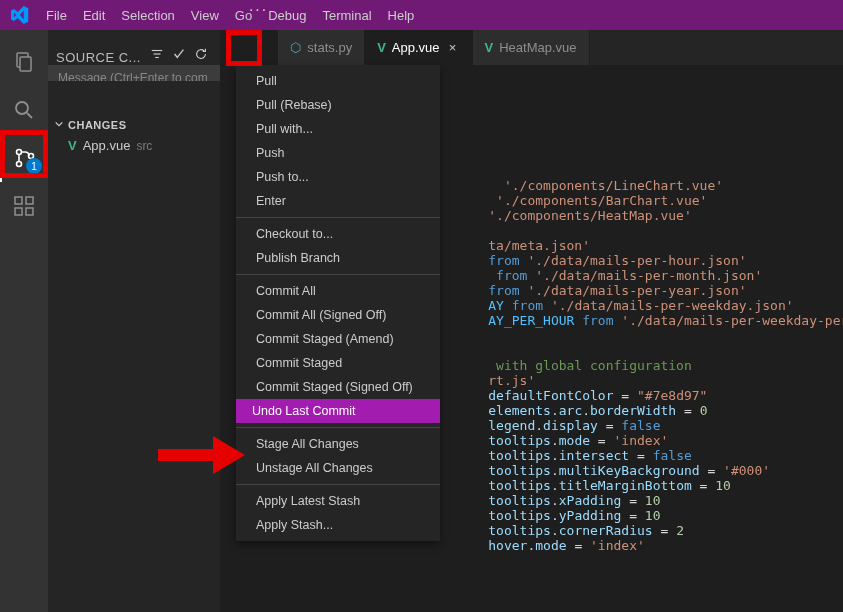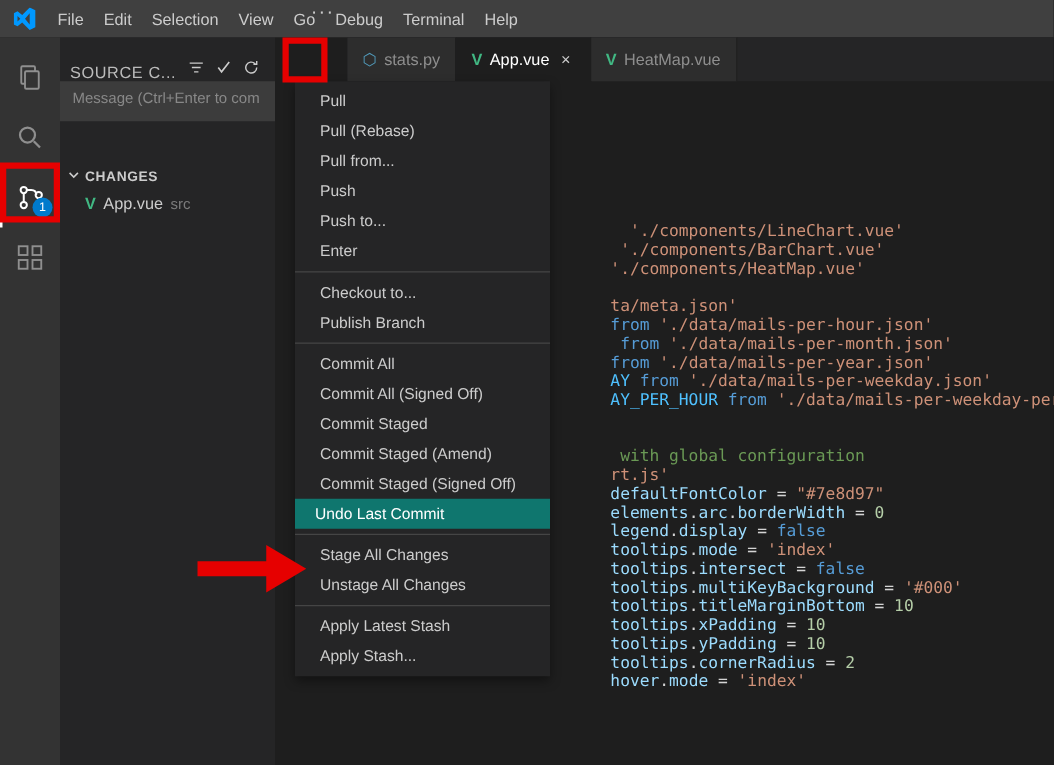--- a/index.html
+++ b/index.html
@@ -8,21 +8,21 @@
   height: 612px;
   background: #1e1e1e;
   font-family: -apple-system, "Segoe UI", sans-serif;
   font-size: 13px;
   color: #cccccc;
   overflow: hidden;
   position: relative;
 }
 .menubar {
   height: 30px;
-  background: #404040;
+  background: #701a75;
   display: flex;
   align-items: center;
   padding: 0 8px;
 }
 .menubar-logo {
   width: 24px;
   height: 24px;
   display: flex;
   align-items: center;
   justify-content: center;
@@ -105,21 +105,21 @@
   align-items: center;
   justify-content: center;
   cursor: pointer;
 }
 .message-input {
   margin: 0 0 6px 0;
   padding: 6px 10px;
   background: #3c3c3c;
   color: #888;
   font-size: 12px;
-  height: 32px;
+  height: 16px;
   white-space: nowrap;
   overflow: hidden;
 }
 .changes-header {
   padding: 4px 6px;
   font-size: 11px;
   font-weight: bold;
   letter-spacing: 0.5px;
   display: flex;
   align-items: center;
@@ -198,21 +198,21 @@
   padding: 4px 0;
   z-index: 100;
 }
 .menu-item {
   padding: 5px 20px;
   font-size: 12.5px;
   color: #ccc;
   cursor: pointer;
 }
 .menu-item.hi {
-  background: #0f766e;
+  background: #a21caf;
   color: #fff;
   padding-left: 16px;
 }
 .menu-sep {
   height: 1px;
   background: #454545;
   margin: 4px 0;
 }
 
 .anno {
@@ -345,32 +345,32 @@
           <span>HeatMap.vue</span>
         </div>
       </div>
     <div class="code" id="code"><div>&nbsp;</div><div>&nbsp;</div><div>&nbsp;</div><div>&nbsp;</div><div>&nbsp;</div><div>&nbsp;</div><div>&nbsp;</div><div><span class="tok-str">                                   './components/LineChart.vue'</span></div><div><span class="tok-str">                                  './components/BarChart.vue'</span></div><div><span class="tok-str">                                 './components/HeatMap.vue'</span></div><div>&nbsp;</div><div><span class="tok-str">                                 ta/meta.json'</span></div><div><span>                                 </span><span class="tok-kw">from </span><span class="tok-str">'./data/mails-per-hour.json'</span></div><div><span>                                  </span><span class="tok-kw">from </span><span class="tok-str">'./data/mails-per-month.json'</span></div><div><span>                                 </span><span class="tok-kw">from </span><span class="tok-str">'./data/mails-per-year.json'</span></div><div><span class="tok-const">                                 AY </span><span class="tok-kw">from </span><span class="tok-str">'./data/mails-per-weekday.json'</span></div><div><span class="tok-const">                                 AY_PER_HOUR </span><span class="tok-kw">from </span><span class="tok-str">'./data/mails-per-weekday-per-hour.json'</span></div><div>&nbsp;</div><div>&nbsp;</div><div><span class="tok-cmt">                                  with global configuration</span></div><div><span class="tok-str">                                 rt.js'</span></div><div><span>                                 </span><span class="tok-var">defaultFontColor</span><span> = </span><span class="tok-str">"#7e8d97"</span></div><div><span>                                 </span><span class="tok-var">elements</span><span>.</span><span class="tok-var">arc</span><span>.</span><span class="tok-var">borderWidth</span><span> = </span><span class="tok-num">0</span></div><div><span>                                 </span><span class="tok-var">legend</span><span>.</span><span class="tok-var">display</span><span> = </span><span class="tok-kw">false</span></div><div><span>                                 </span><span class="tok-var">tooltips</span><span>.</span><span class="tok-var">mode</span><span> = </span><span class="tok-str">'index'</span></div><div><span>                                 </span><span class="tok-var">tooltips</span><span>.</span><span class="tok-var">intersect</span><span> = </span><span class="tok-kw">false</span></div><div><span>                                 </span><span class="tok-var">tooltips</span><span>.</span><span class="tok-var">multiKeyBackground</span><span> = </span><span class="tok-str">'#000'</span></div><div><span>                                 </span><span class="tok-var">tooltips</span><span>.</span><span class="tok-var">titleMarginBottom</span><span> = </span><span class="tok-num">10</span></div><div><span>                                 </span><span class="tok-var">tooltips</span><span>.</span><span class="tok-var">xPadding</span><span> = </span><span class="tok-num">10</span></div><div><span>                                 </span><span class="tok-var">tooltips</span><span>.</span><span class="tok-var">yPadding</span><span> = </span><span class="tok-num">10</span></div><div><span>                                 </span><span class="tok-var">tooltips</span><span>.</span><span class="tok-var">cornerRadius</span><span> = </span><span class="tok-num">2</span></div><div><span>                                 </span><span class="tok-var">hover</span><span>.</span><span class="tok-var">mode</span><span> = </span><span class="tok-str">'index'</span></div></div>
   </div>
 </div>
 
 <div class="menu" id="menu">
     <div class="menu-item">Pull</div>
     <div class="menu-item">Pull (Rebase)</div>
-    <div class="menu-item">Pull from...</div>
+    <div class="menu-item">Pull with...</div>
     <div class="menu-item">Push</div>
     <div class="menu-item">Push to...</div>
     <div class="menu-item">Enter</div>
     <div class="menu-sep"></div>
     <div class="menu-item">Checkout to...</div>
     <div class="menu-item">Publish Branch</div>
     <div class="menu-sep"></div>
     <div class="menu-item">Commit All</div>
     <div class="menu-item">Commit All (Signed Off)</div>
+    <div class="menu-item">Commit Staged (Amend)</div>
     <div class="menu-item">Commit Staged</div>
-    <div class="menu-item">Commit Staged (Amend)</div>
     <div class="menu-item">Commit Staged (Signed Off)</div>
     <div class="menu-item hi">Undo Last Commit</div>
     <div class="menu-sep"></div>
     <div class="menu-item">Stage All Changes</div>
     <div class="menu-item">Unstage All Changes</div>
     <div class="menu-sep"></div>
     <div class="menu-item">Apply Latest Stash</div>
     <div class="menu-item">Apply Stash...</div>
   </div>
 

